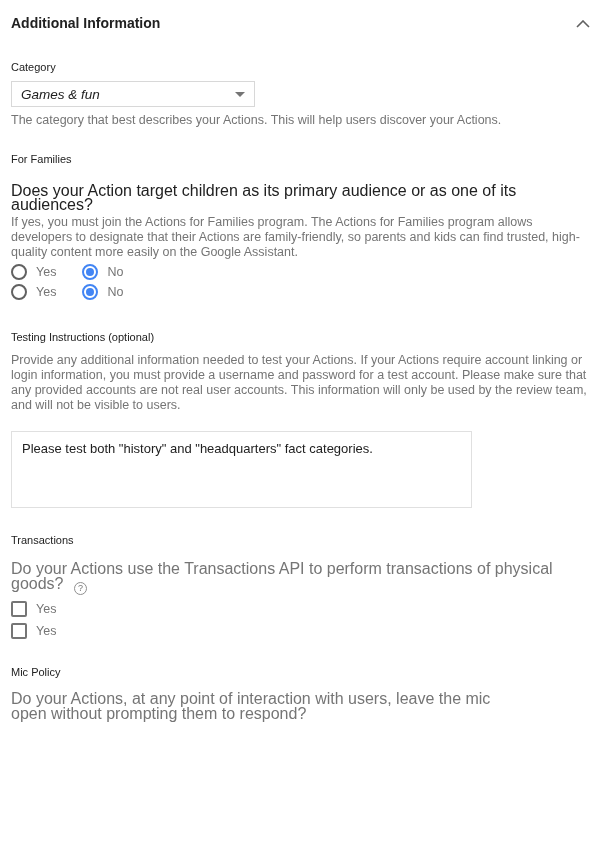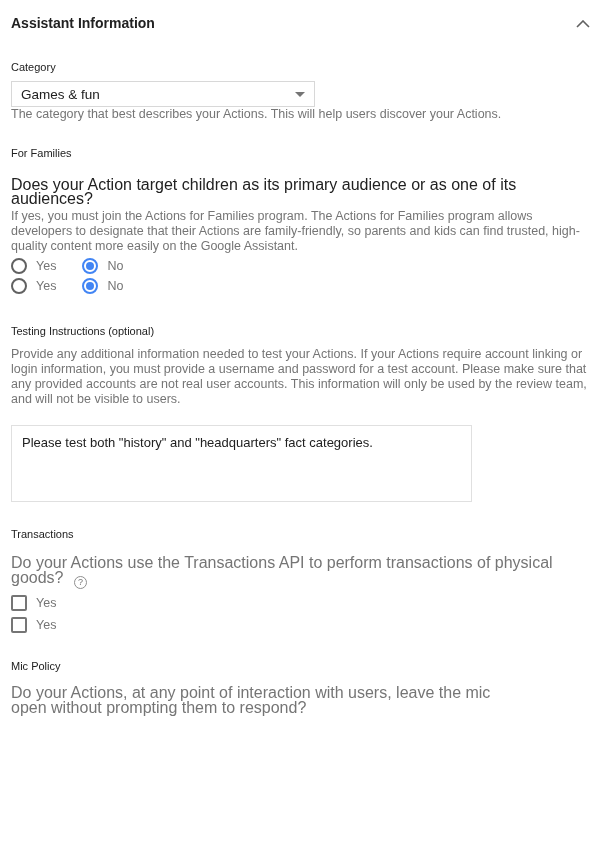--- a/index.html
+++ b/index.html
@@ -55,42 +55,43 @@
     font-size: 12.5px;
     color: #757575;
     line-height: 15px;
     max-width: 584px;
   }
   
   .category-block { margin-top: 30px; }
   .dropdown {
     margin-top: 7px;
     box-sizing: border-box;
-    width: 304px;
+    width: 244px;
     height: 26px;
     border: 1px solid #d8d8d8;
     background: #ffffff;
     display: flex;
     align-items: center;
     justify-content: space-between;
     padding: 0 9px 0 9px;
     cursor: pointer;
+    font-style: italic;
   }
   .dropdown-value {
     font-size: 13.5px;
     color: #212121;
   }
   .caret-down {
     width: 0;
     height: 0;
     border-left: 5px solid transparent;
     border-right: 5px solid transparent;
     border-top: 5px solid #757575;
   }
-  .category-helper { }
+  .category-helper { margin-top: 6px; }
   
   .ff-title  { margin-top: 25px; }
   .ff-question { margin-top: 18px; }
   .ff-helper { margin-top: 3px; }
   .ff-radios { margin-top: 4px; }
 
   .at-title { margin-top: 31px; }
   .at-question { margin-top: 18px; }
   .at-helper { margin-top: 3px; }
   .at-radios { margin-top: 4px; }
@@ -186,21 +187,21 @@
     vertical-align: -2px;
     cursor: pointer;
   }
 </style>
 </head>
 <body>
 
 <div class="page">
 
   <div class="header-row">
-    <h1 class="page-title">Assistant Information</h1>
+    <h1 class="page-title">Additional Information</h1>
     <span class="collapse-btn">
       <svg width="14" height="8" viewBox="0 0 14 8">
         <polyline points="1,7 7,1 13,7" fill="none" stroke="#616161" stroke-width="1.6"></polyline>
       </svg>
     </span>
   </div>
 
   <div class="category-block">
     <div class="field-label">Category</div>
     <div class="dropdown">

